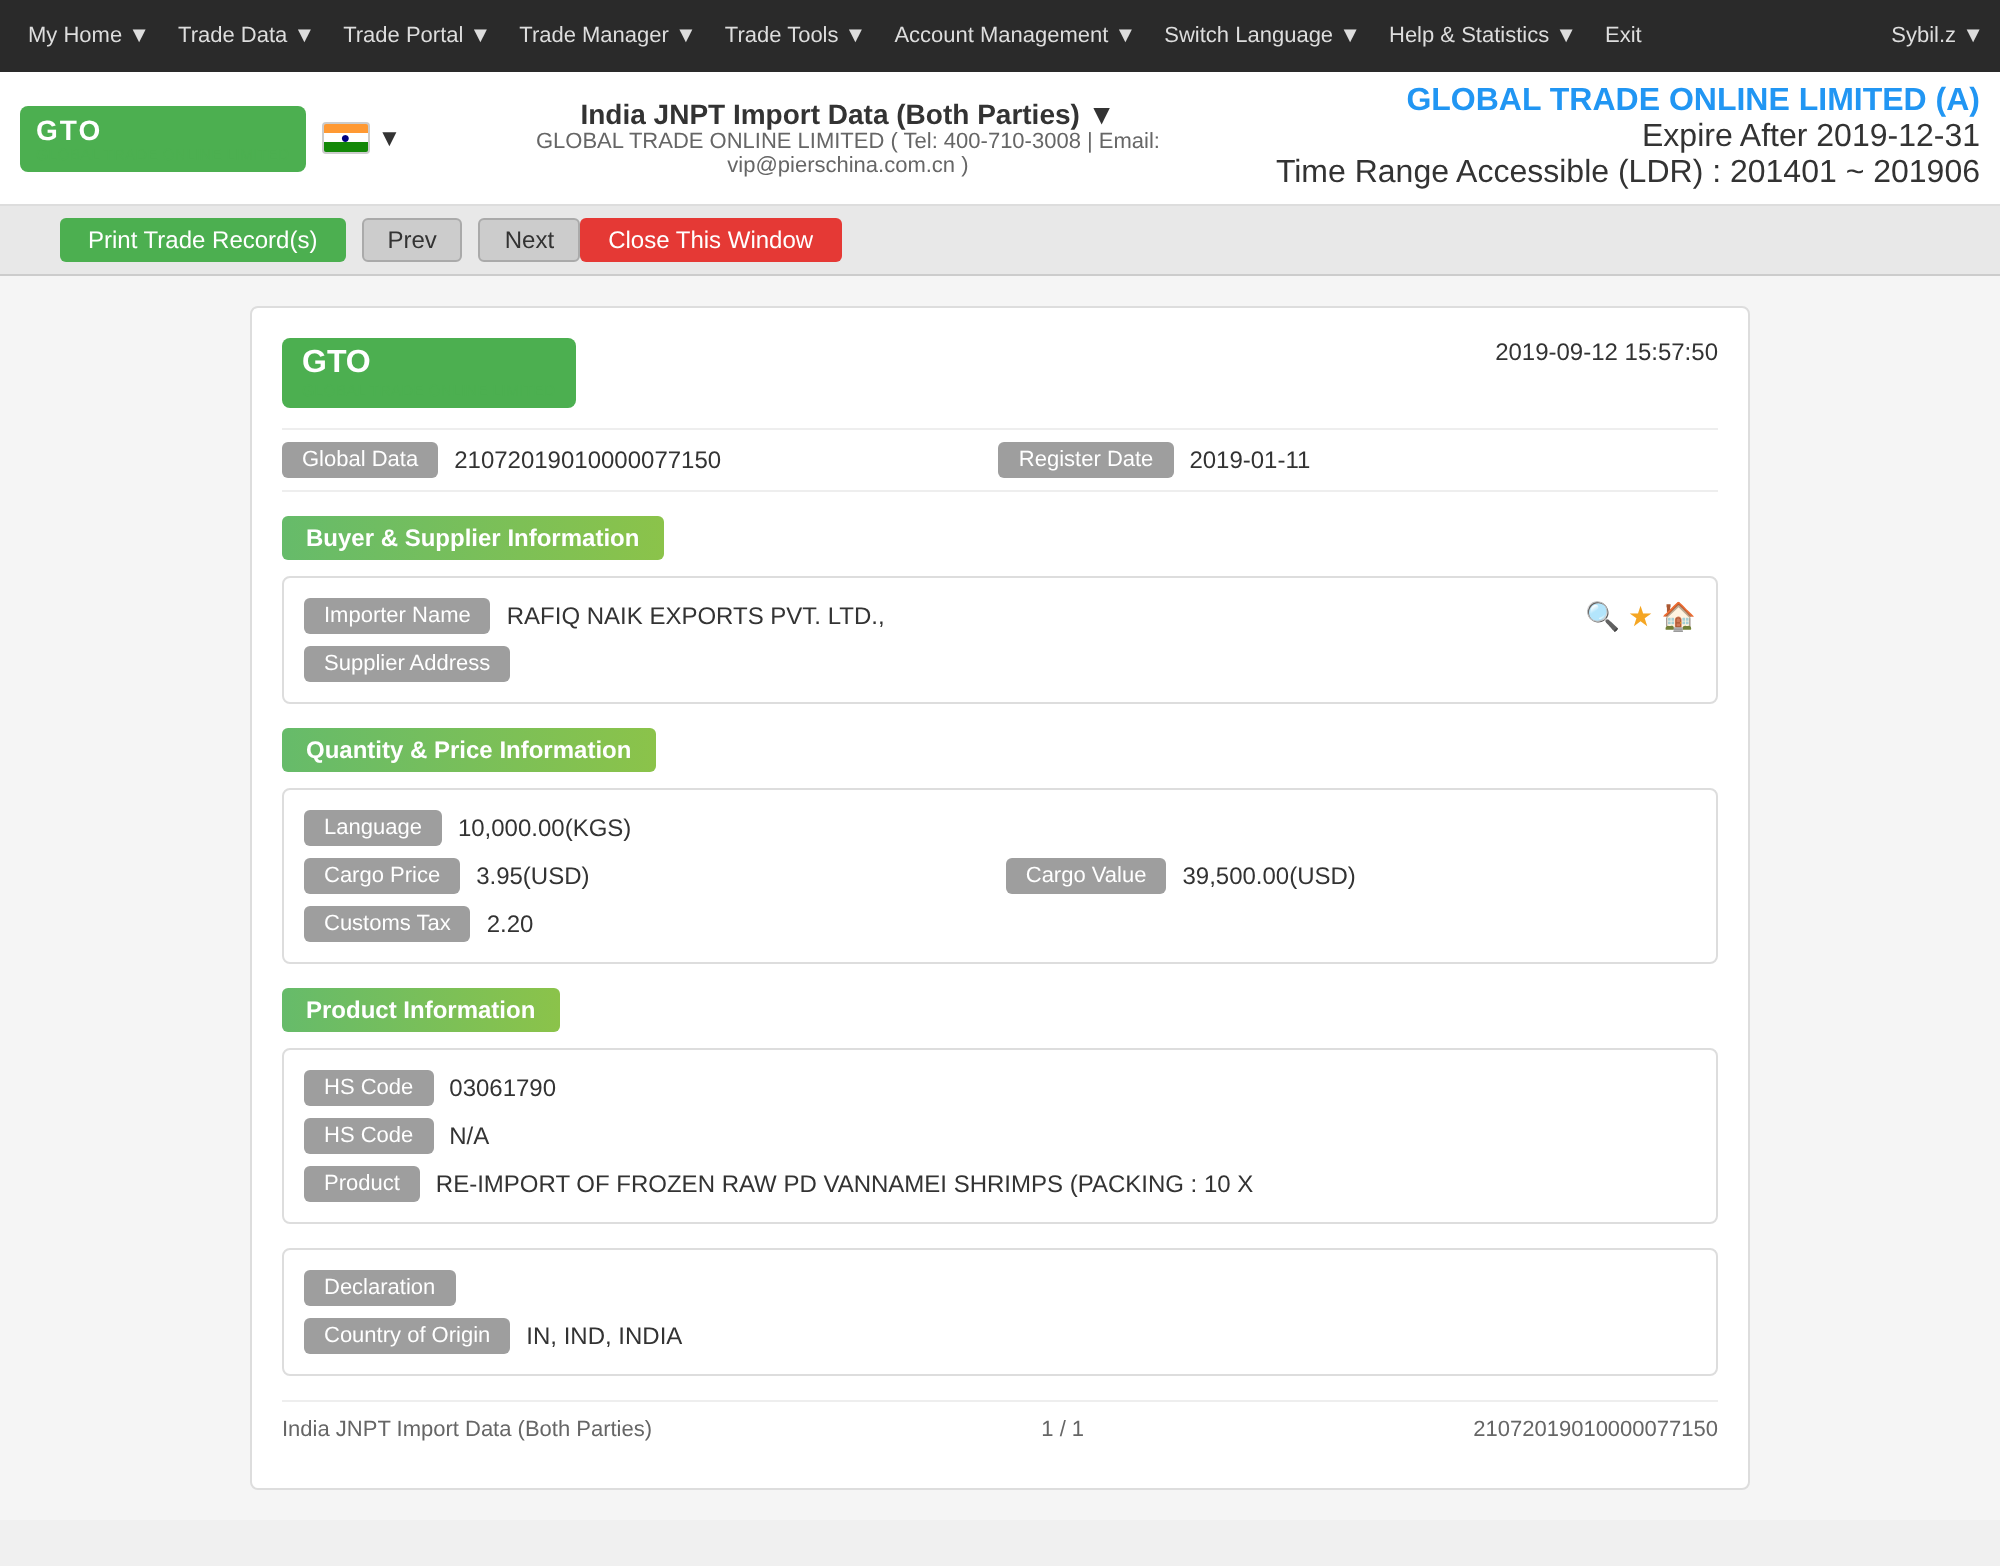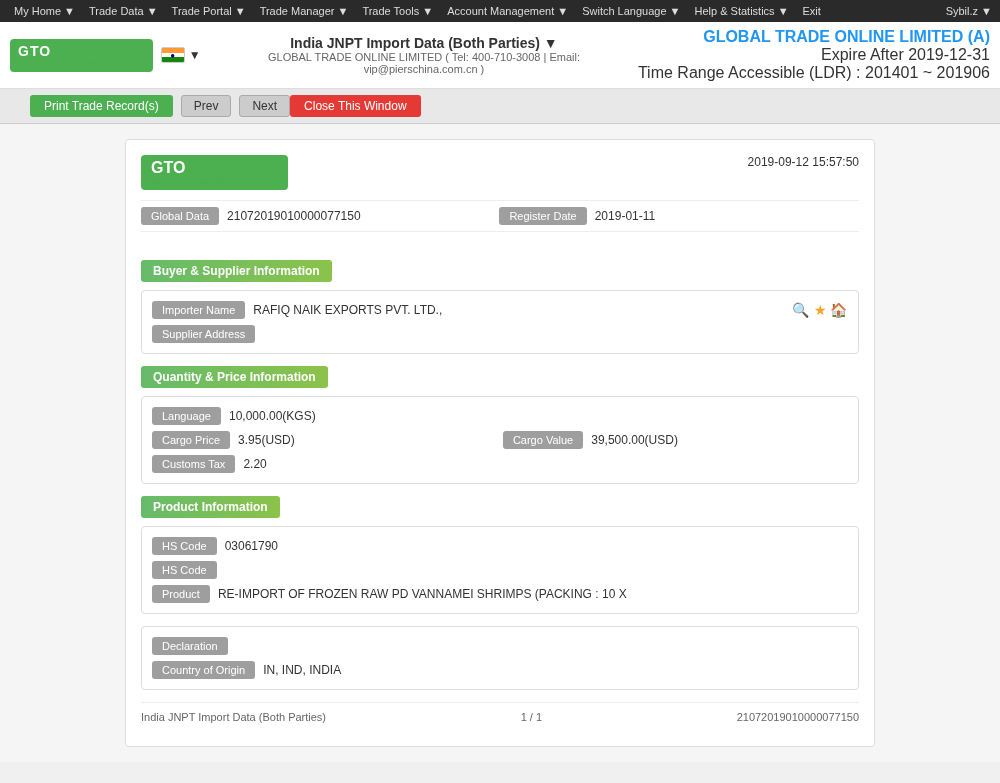--- a/index.html
+++ b/index.html
@@ -1,19 +1,19 @@
 <!DOCTYPE html>
 <html><head>
   <meta charset="utf-8">
   <style>
     * { margin: 0; padding: 0; box-sizing: border-box; }
     body { font-family: Arial, sans-serif; font-size: 12px; background: #f0f0f0; color: #333; width: 1000px; min-height: 783px; overflow-x: hidden; }
 
     
-    .top-nav { background: #2a2a2a; color: #ccc; display: flex; align-items: center; justify-content: space-between; padding: 0 8px; height: 22px; font-size: 11px; }
+    .top-nav { background: #2a2a2a; color: #ccc; display: flex; align-items: center; justify-content: space-between; padding: 0 8px; height: 36px; font-size: 11px; }
     .top-nav-left { display: flex; gap: 2px; }
     .top-nav-item { color: #ddd; cursor: pointer; padding: 2px 6px; }
     .top-nav-right { color: #ddd; }
 
     
     .header { background: white; display: flex; align-items: center; padding: 6px 10px; border-bottom: 1px solid #ddd; }
     .logo-area { display: flex; align-items: center; gap: 8px; min-width: 200px; }
     .logo-box { background: #4caf50; padding: 4px 8px; border-radius: 4px; }
     .logo-text { color: white; font-weight: bold; font-size: 14px; letter-spacing: 1px; }
     .logo-sub { color: #4caf50; font-size: 8px; display: block; text-align: center; }
@@ -44,21 +44,21 @@
 
     
     .record-header { display: flex; justify-content: space-between; align-items: flex-start; margin-bottom: 10px; }
     .record-logo { }
     .record-logo-box { background: #4caf50; padding: 4px 10px; border-radius: 4px; display: inline-block; }
     .record-logo-text { color: white; font-weight: bold; font-size: 16px; }
     .record-logo-sub { color: #4caf50; font-size: 8px; text-align: center; display: block; }
     .record-datetime { font-size: 12px; color: #333; }
 
     
-    .global-data-row { display: flex; align-items: center; gap: 8px; margin-bottom: 28px; padding: 6px 0; border-top: 1px solid #eee; border-bottom: 1px solid #eee; }
+    .global-data-row { display: flex; align-items: center; gap: 8px; margin-bottom: 12px; padding: 6px 0; border-top: 1px solid #eee; border-bottom: 1px solid #eee; }
     .field-label { background: #9e9e9e; color: white; padding: 3px 10px; border-radius: 3px; font-size: 11px; white-space: nowrap; }
     .field-value { font-size: 12px; color: #333; flex: 1; }
 
     
     .section { margin-bottom: 12px; }
     .section-header { background: linear-gradient(to right, #66bb6a, #8bc34a); color: white; padding: 4px 12px; border-radius: 3px; font-size: 12px; font-weight: bold; margin-bottom: 8px; display: inline-block; }
     .section-card { border: 1px solid #ddd; border-radius: 4px; padding: 10px; }
 
     
     .field-row { display: flex; align-items: center; gap: 8px; margin-bottom: 6px; }
@@ -185,20 +185,21 @@
 
     <div class="section">
       <div class="section-header">Product Information</div>
       <div class="section-card">
         <div class="field-row">
           <span class="field-label">HS Code</span>
           <span class="field-value">03061790</span>
         </div>
         <div class="field-row">
           <span class="field-label">HS Code</span>
+          <span class="field-value">N/A</span>
         </div>
         <div class="field-row">
           <span class="field-label">Product</span>
           <span class="field-value">RE-IMPORT OF FROZEN RAW PD VANNAMEI SHRIMPS (PACKING : 10 X</span>
         </div>
       </div>
     </div>
 
     <div class="section">
       <div class="section-card">

